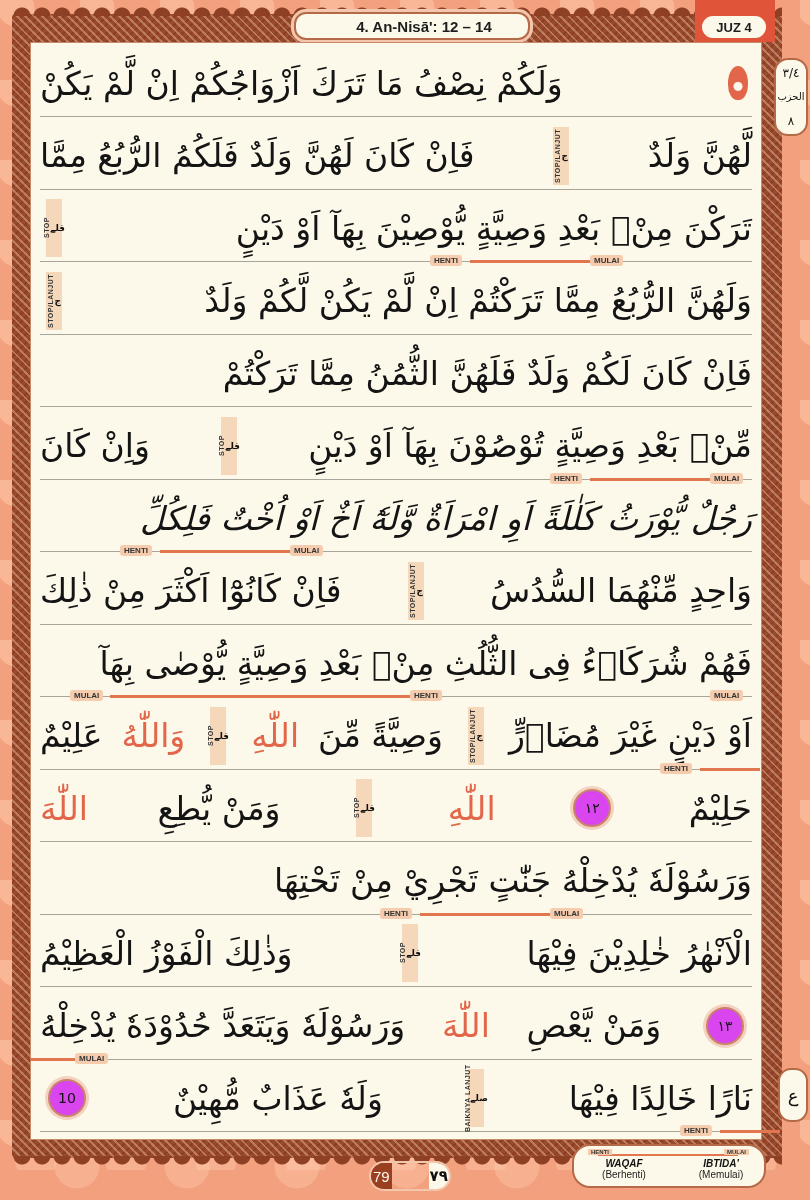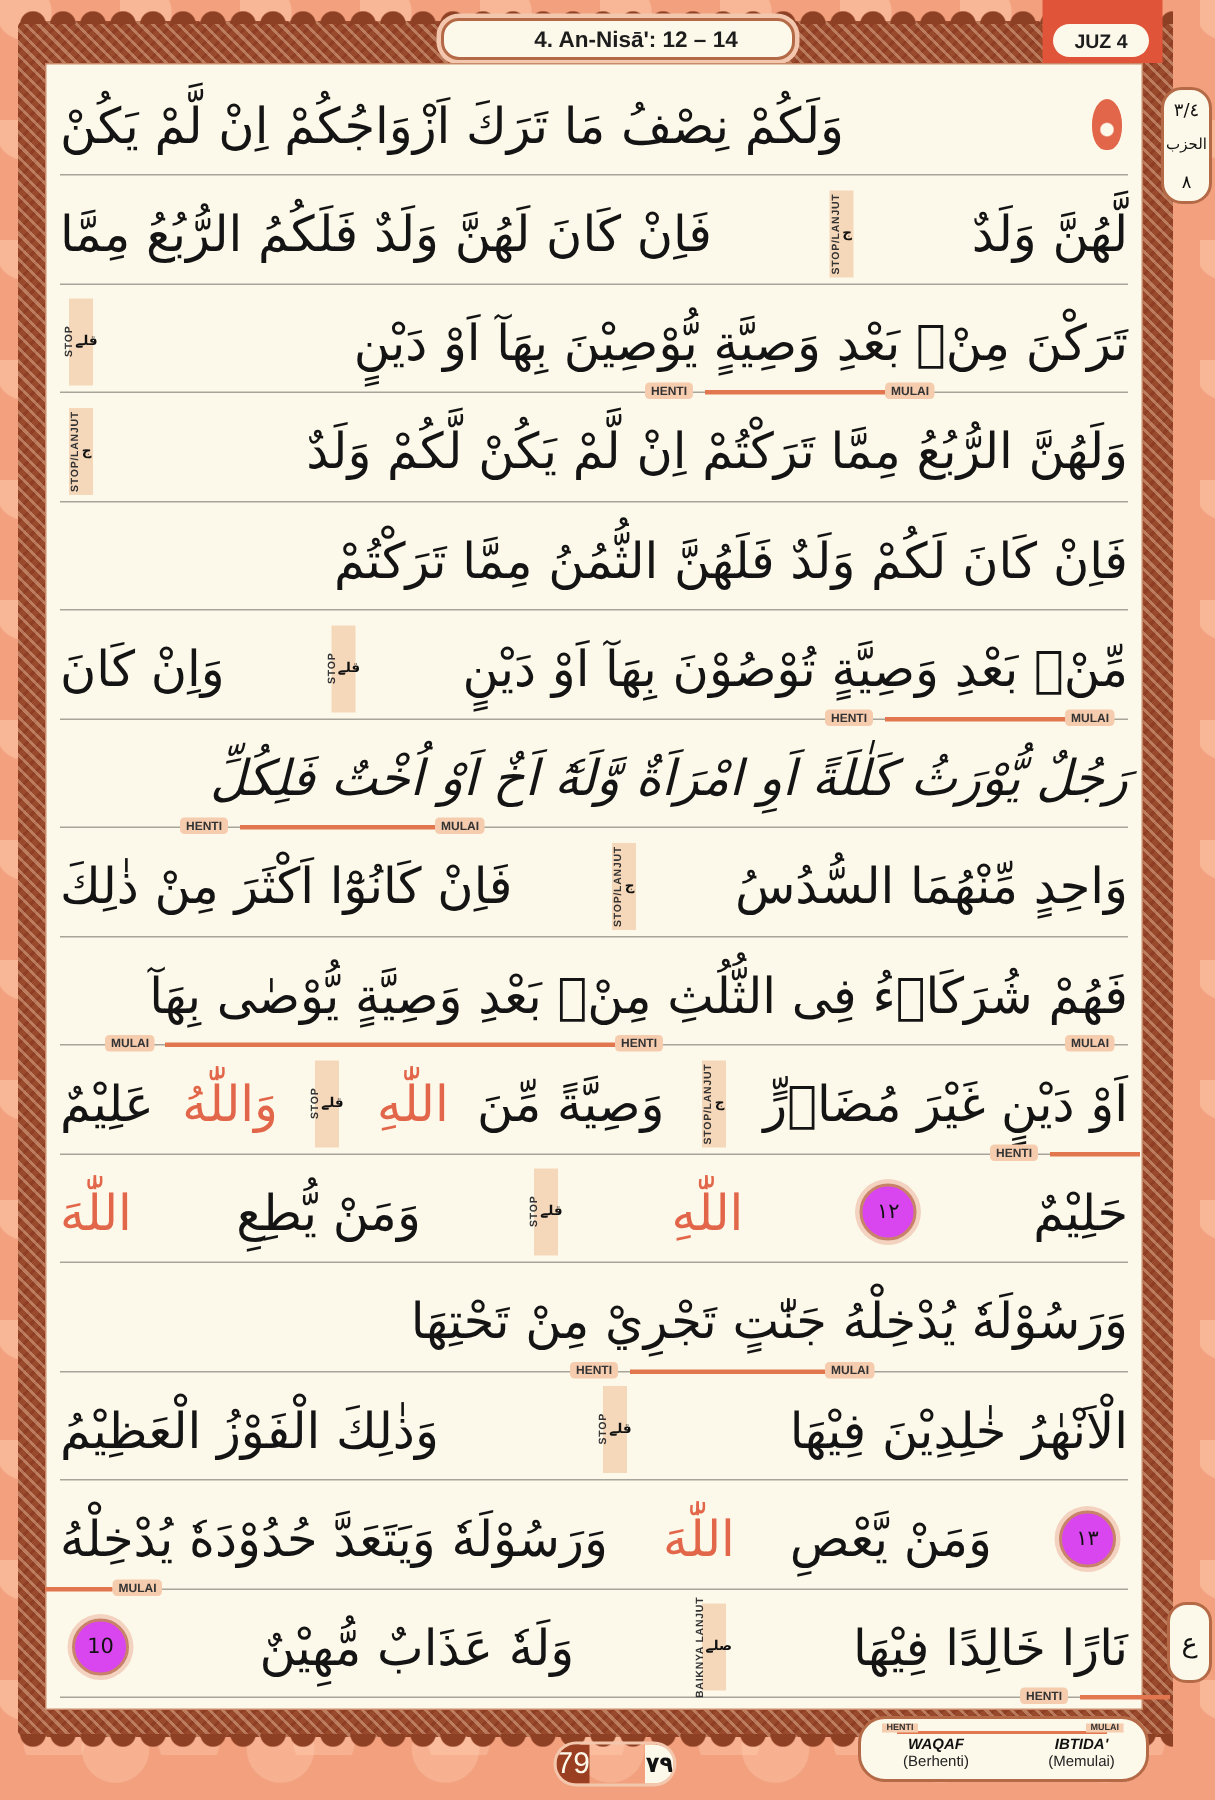--- a/index.html
+++ b/index.html
@@ -119,21 +119,21 @@
   }
 
   .page-number {
     position: absolute; left: 371px; top: 1163px; width: 78px; height: 26px;
     border-radius: 13px; overflow: hidden; display: flex;
     box-shadow: 0 0 0 2px #f3c7ad;
   }
   .pn-latin {
     flex: 1; background: #9a3f22; color: #fdf9ea;
     display: flex; align-items: center; justify-content: center;
-    font-family: "Liberation Sans", sans-serif; font-size: 20px;
+    font-family: "Liberation Sans", sans-serif; font-size: 15px;
   }
   .pn-arabic {
     flex: 1; background: #fdf9ea; color: #111;
     display: flex; align-items: center; justify-content: center;
     font-size: 15px; font-weight: bold; margin-left: 37px;
   }
 
   .legend {
     position: absolute; left: 572px; top: 1144px; width: 190px; height: 40px;
     background: #fdf9ea; border: 2px solid #b56a47; border-radius: 18px;

